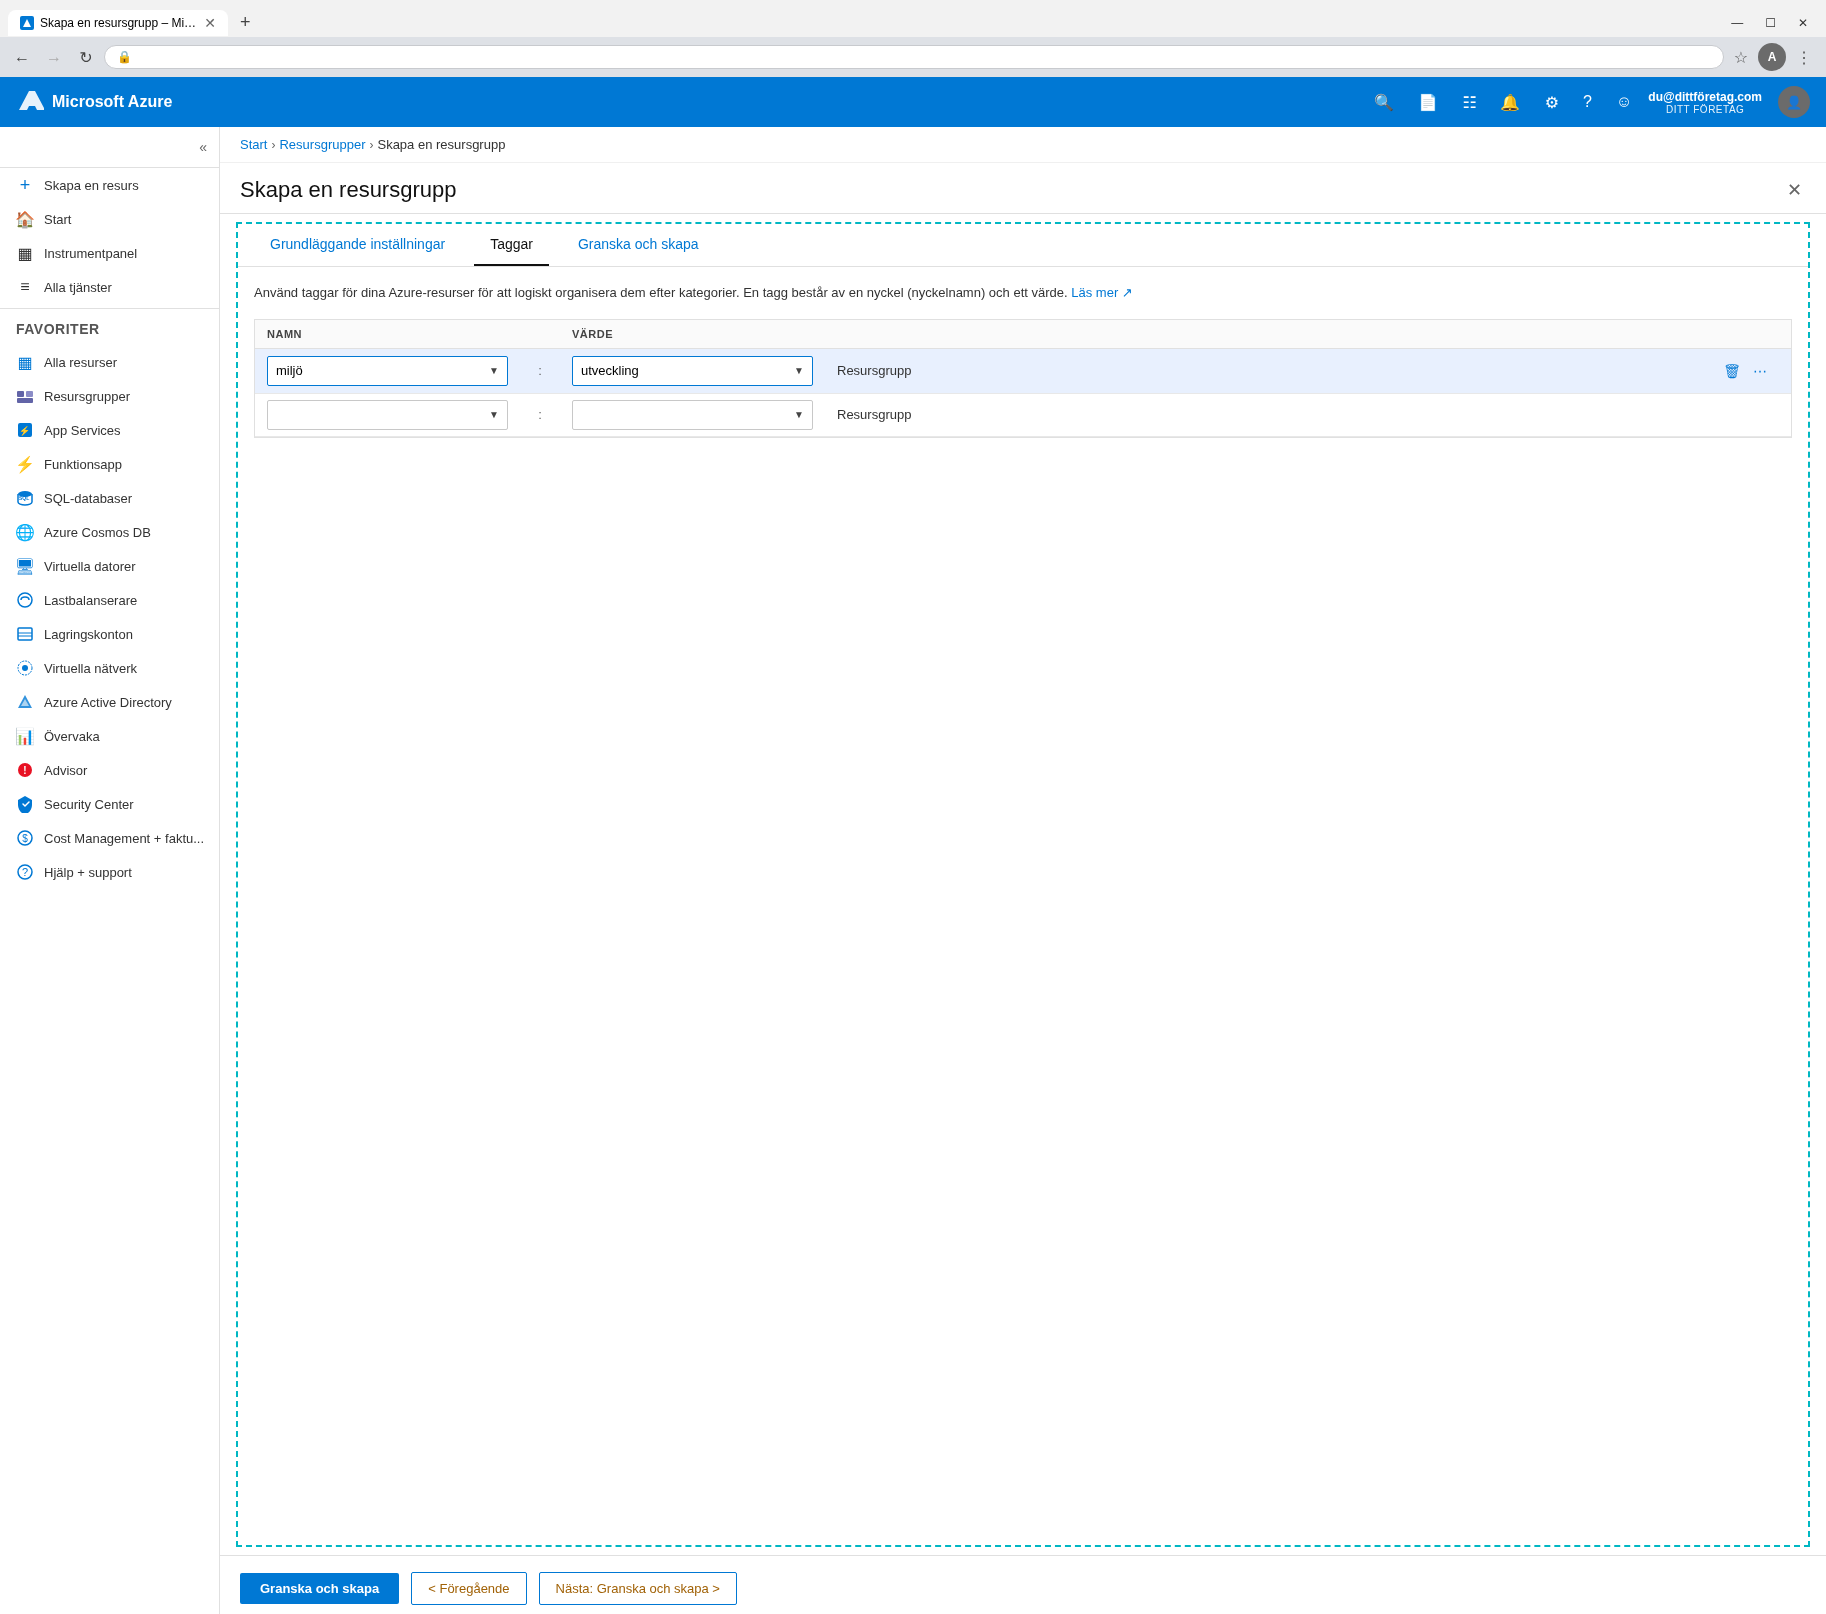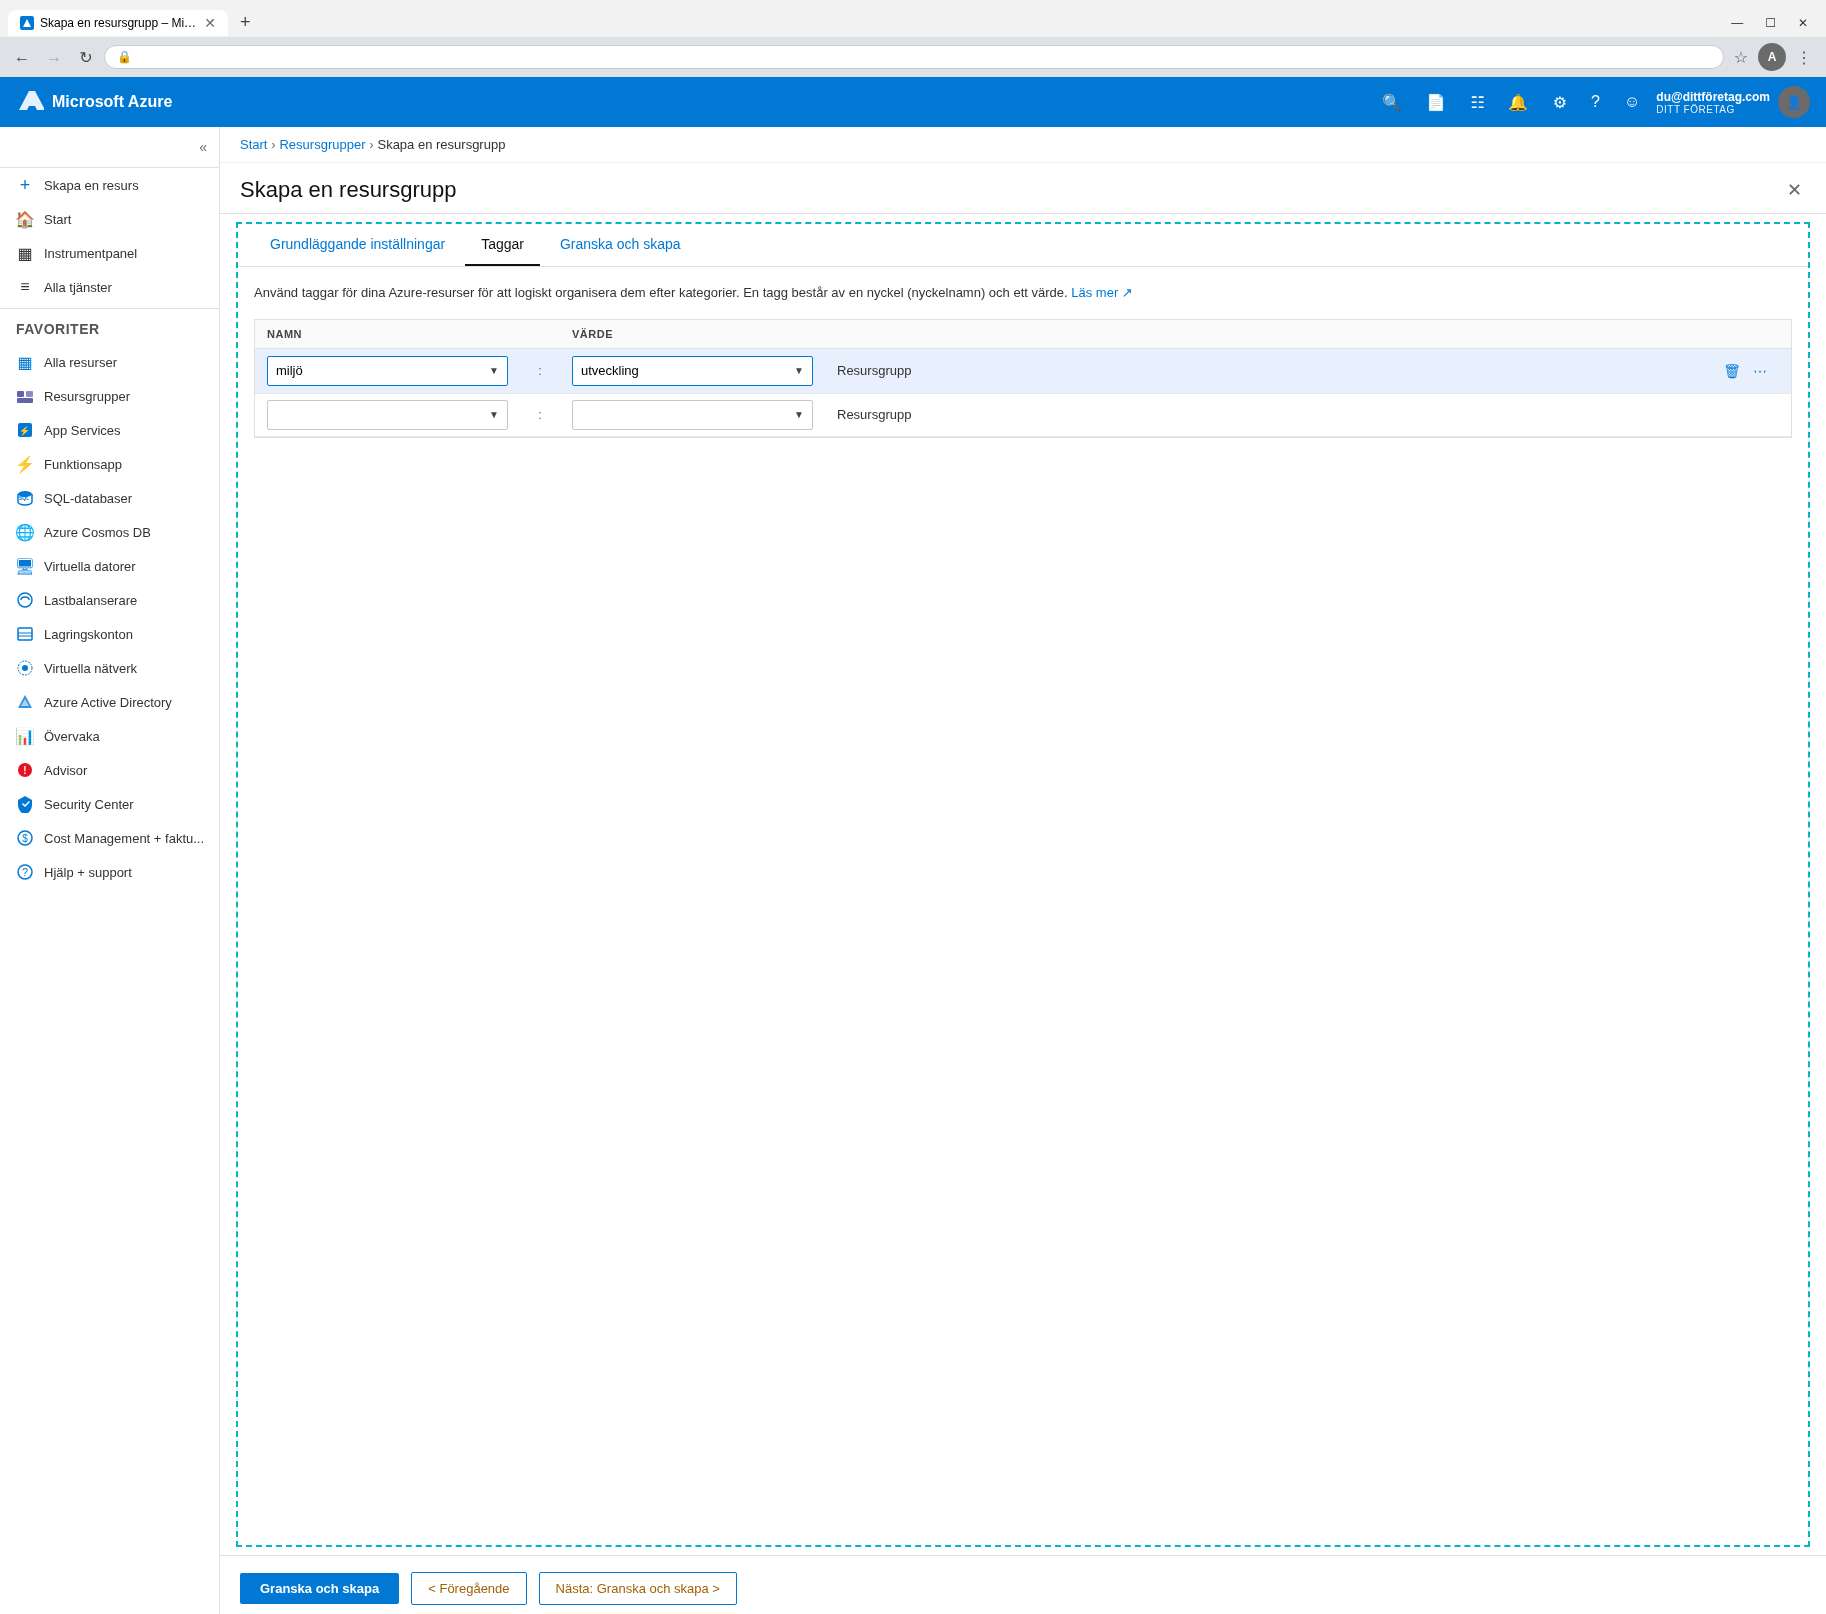--- a/index.html
+++ b/index.html
@@ -21,21 +21,21 @@
     .browser-user-btn { width: 28px; height: 28px; background: #6b6b6b; border-radius: 50%; border: none; cursor: pointer; display: flex; align-items: center; justify-content: center; color: white; font-size: 12px; font-weight: bold; }
     .browser-window-controls { display: flex; gap: 2px; margin-left: auto; }
     .win-ctrl { background: none; border: none; cursor: pointer; padding: 4px 10px; font-size: 12px; color: #333; }
 
     
     .azure-header { background: #0078d4; color: white; display: flex; align-items: center; padding: 0 16px; height: 50px; }
     .azure-logo { font-size: 16px; font-weight: 600; display: flex; align-items: center; gap: 8px; flex: 0 0 auto; }
     .azure-logo-icon { width: 28px; height: 28px; }
     .azure-header-tools { display: flex; align-items: center; gap: 8px; margin-left: auto; }
     .azure-header-icon { background: none; border: none; color: white; cursor: pointer; font-size: 16px; padding: 6px 8px; border-radius: 2px; }
-    .azure-user-info { text-align: left; }
+    .azure-user-info { text-align: center; margin-right: 8px; }
     .azure-user-email { font-size: 12px; font-weight: 600; }
     .azure-user-company { font-size: 10px; text-transform: uppercase; letter-spacing: 0.5px; opacity: 0.9; }
     .azure-avatar { width: 32px; height: 32px; background: #6b6b6b; border-radius: 50%; cursor: pointer; display: flex; align-items: center; justify-content: center; color: white; font-size: 13px; }
 
     
     .main-layout { display: flex; height: calc(100vh - 50px - 70px); background: #f2f2f2; }
 
     
     .sidebar { width: 220px; background: white; border-right: 1px solid #e0e0e0; overflow-y: auto; flex-shrink: 0; }
     .sidebar-collapse { display: flex; justify-content: flex-end; padding: 8px; border-bottom: 1px solid #e0e0e0; }
@@ -56,21 +56,21 @@
     .breadcrumb-link { cursor: pointer; color: #0078d4; }
 
     .panel-header { display: flex; align-items: center; justify-content: space-between; padding: 12px 20px 8px 20px; border-bottom: 1px solid #e0e0e0; }
     .panel-title { font-size: 22px; font-weight: 300; color: #111; }
     .panel-close-btn { background: none; border: none; cursor: pointer; color: #666; font-size: 18px; padding: 4px; }
 
     
     .panel-content { border: 2px dashed #00b7c3; margin: 8px 16px; flex: 1; display: flex; flex-direction: column; overflow: hidden; }
 
     
-    .tabs-bar { display: flex; align-items: center; padding: 0 16px; border-bottom: 1px solid #e0e0e0; gap: 4px; }
+    .tabs-bar { display: flex; align-items: center; padding: 0 16px; border-bottom: 1px solid #e0e0e0; gap: 13px; }
     .tab-item { padding: 12px 16px; cursor: pointer; font-size: 14px; color: #0078d4; border-bottom: 2px solid transparent; white-space: nowrap; }
     .tab-item.active { color: #111; border-bottom: 2px solid #111; }
 
     
     .panel-description { padding: 16px 16px 8px 16px; font-size: 13px; color: #333; line-height: 1.5; }
     .learn-more { color: #0078d4; cursor: pointer; text-decoration: none; }
 
     
     .tags-table { margin: 8px 16px; border: 1px solid #e0e0e0; }
     .tags-header { display: grid; grid-template-columns: 265px 40px 265px 1fr; background: #fafafa; border-bottom: 1px solid #e0e0e0; }

